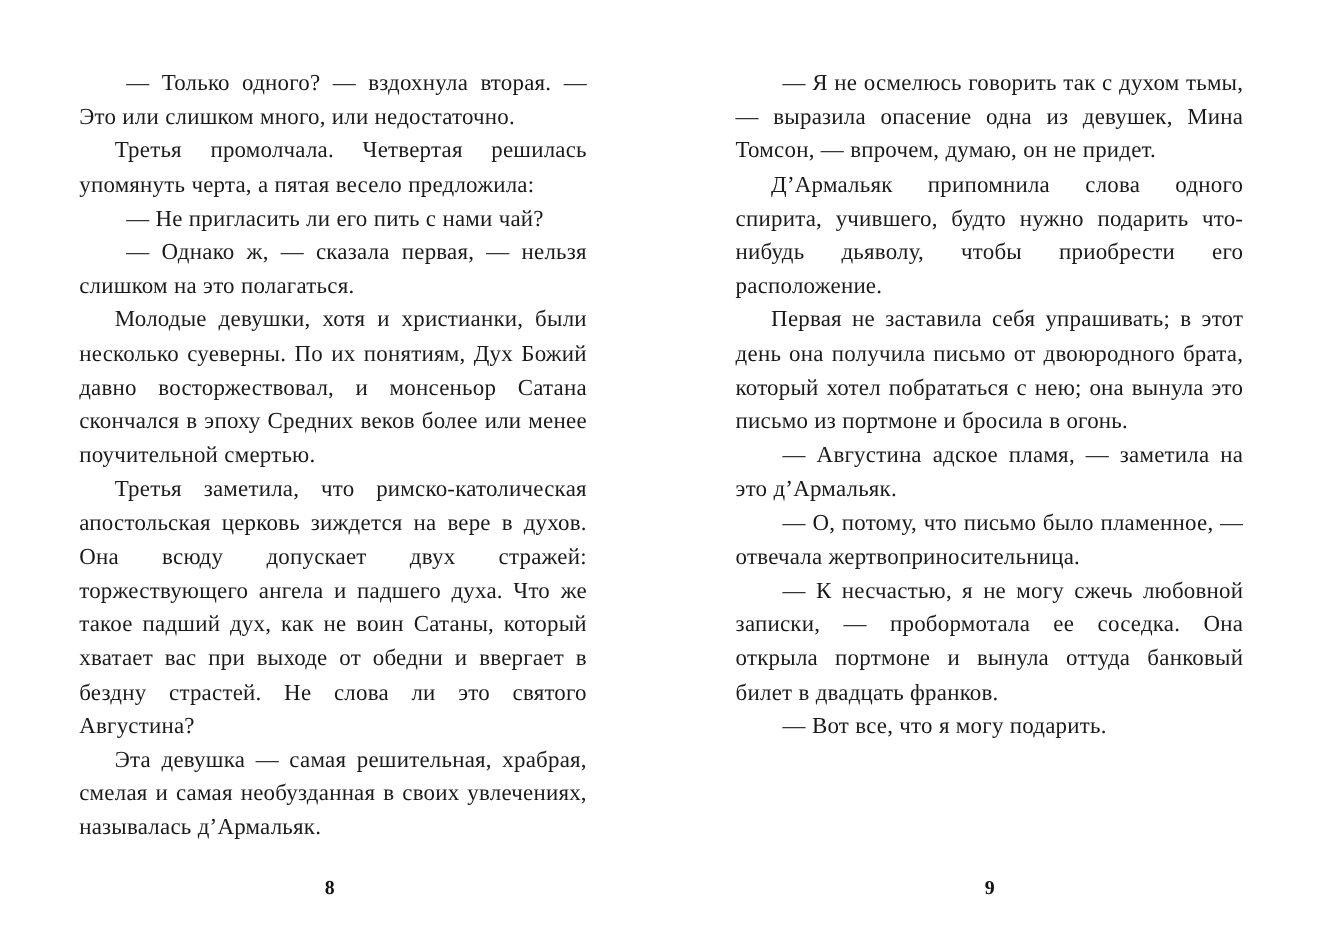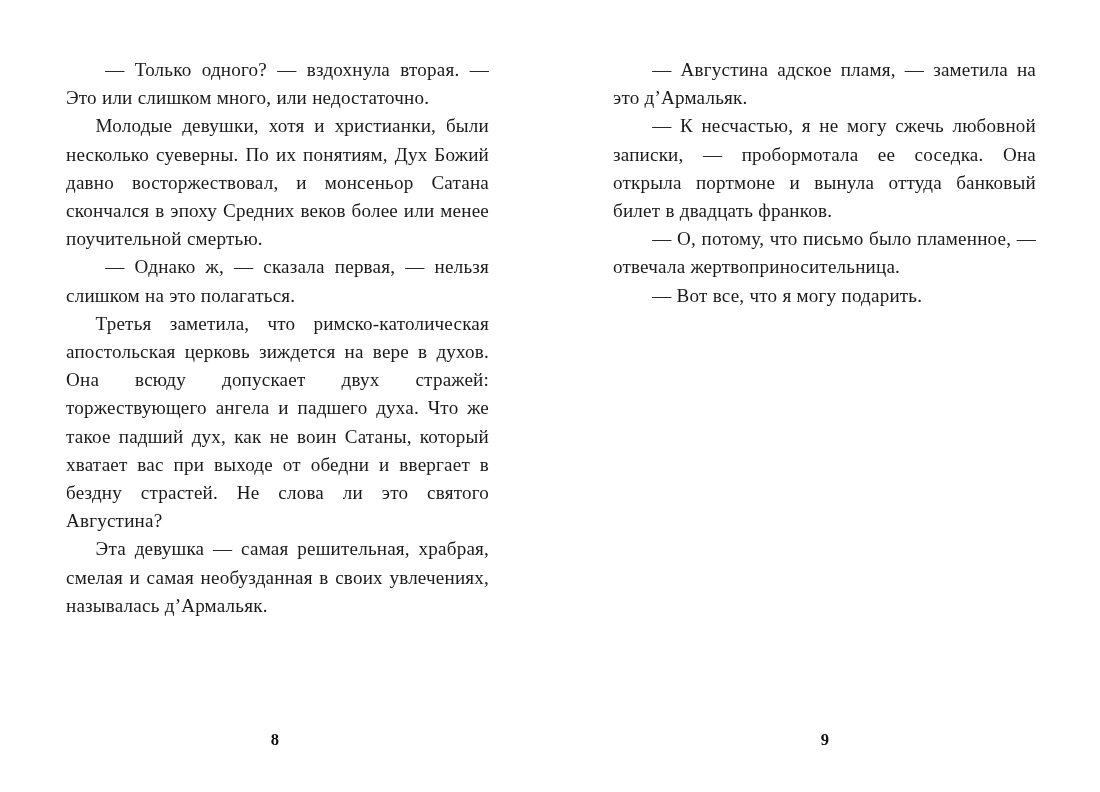--- a/index.html
+++ b/index.html
@@ -82,33 +82,38 @@
   .page-right .folio { padding-right: 2px; }
 </style>
 </head>
 <body>
 
 <div class="spread">
 
   <div class="page page-left">
     <div class="textblock">
       <p class="para dialogue">— Только одного? — вздохнула вторая. — Это или слишком много, или недостаточно.</p>
+      <p class="para">Третья промолчала. Четвертая решилась упомянуть черта, а пятая весело предложила:</p>
+      <p class="para dialogue">— Не пригласить ли его пить с нами чай?</p>
+      <p class="para dialogue">— Однако ж, — сказала первая, — нельзя слишком на это полагаться.</p>
       <p class="para">Молодые девушки, хотя и христианки, были несколько суеверны. По их понятиям, Дух Божий давно восторжествовал, и монсеньор Сатана скончался в эпоху Средних веков более или менее поучительной смертью.</p>
-      <p class="para dialogue">— Однако ж, — сказала первая, — нельзя слишком на это полагаться.</p>
       <p class="para">Третья заметила, что римско-католическая апостольская церковь зиждется на вере в духов. Она всюду допускает двух стражей: торжествующего ангела и падшего духа. Что же такое падший дух, как не воин Сатаны, который хватает вас при выходе от обедни и ввергает в бездну страстей. Не слова ли это святого Августина?</p>
       <p class="para">Эта девушка — самая решительная, храбрая, смелая и самая необузданная в своих увлечениях, называлась д’Армальяк.</p>
 
     </div>
     <div class="folio">8</div>
   </div>
 
   <div class="page page-right">
     <div class="textblock">
+      <p class="para dialogue">— Я не осмелюсь говорить так с духом тьмы, — выразила опасение одна из девушек, Мина Томсон, — впрочем, думаю, он не придет.</p>
+      <p class="para">Д’Армальяк припомнила слова одного спирита, учившего, будто нужно подарить что-нибудь дьяволу, чтобы приобрести его расположение.</p>
+      <p class="para">Первая не заставила себя упрашивать; в этот день она получила письмо от двоюродного брата, который хотел побрататься с нею; она вынула это письмо из портмоне и бросила в огонь.</p>
       <p class="para dialogue">— Августина адское пламя, — заметила на это д’Армальяк.</p>
+      <p class="para dialogue">— О, потому, что письмо было пламенное, — отвечала жертвоприносительница.</p>
       <p class="para dialogue">— К несчастью, я не могу сжечь любовной записки, — пробормотала ее соседка. Она открыла портмоне и вынула оттуда банковый билет в двадцать франков.</p>
-      <p class="para dialogue">— О, потому, что письмо было пламенное, — отвечала жертвоприносительница.</p>
       <p class="para dialogue">— Вот все, что я могу подарить.</p>
 
     </div>
     <div class="folio">9</div>
   </div>
 
 </div>
 
 </body></html>

